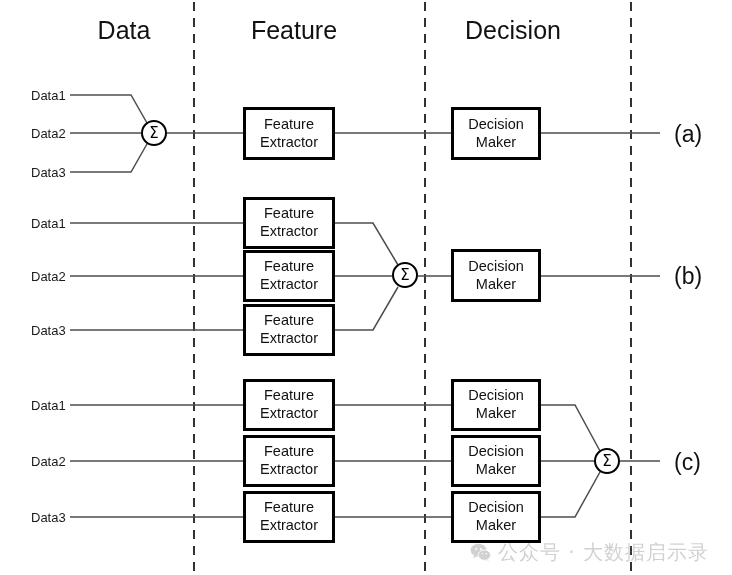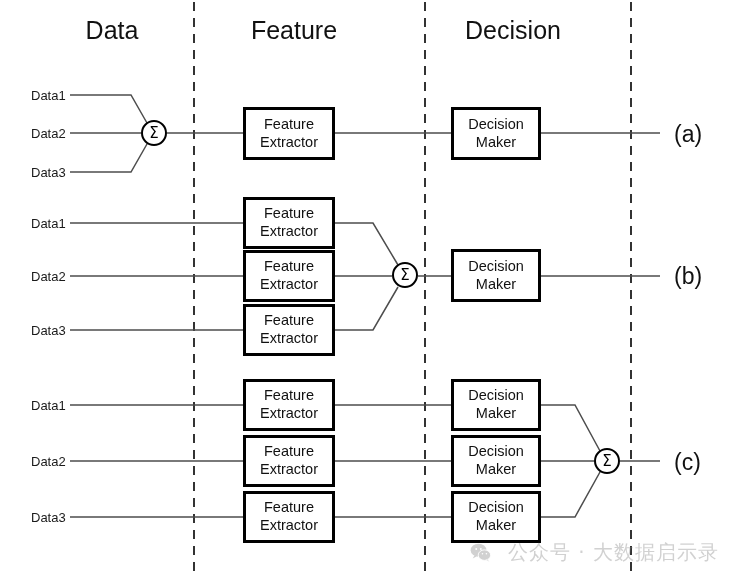--- a/index.html
+++ b/index.html
@@ -73,21 +73,21 @@
     font-size: 15px;
     color: #000000;
     font-family: "DejaVu Sans", sans-serif;
   }
   #watermark {
     position: absolute;
     left: 470px;
     top: 539px;
     display: flex;
     align-items: center;
-    gap: 17px;
+    gap: 7px;
     opacity: 0.40;
     pointer-events: none;
   }
   #watermark .wm-text {
     font-size: 20px;
     color: #8d8d8d;
     font-family: "DejaVu Sans", sans-serif;
     letter-spacing: 1px;
     white-space: nowrap;
   }
@@ -136,21 +136,21 @@
       <path d="M 335 405 L 451 405"></path>
       <path d="M 335 461 L 451 461"></path>
       <path d="M 335 517 L 451 517"></path>
       <path d="M 541 405 L 575 405 L 600 451"></path>
       <path d="M 541 461 L 594 461"></path>
       <path d="M 541 517 L 575 517 L 600 472"></path>
       <path d="M 620 461 L 660 461"></path>
     </g>
   </svg>
 
-  <div class="col-header" style="left:0px; top:16px; width:176px;padding-left:24px;">Data</div>
+  <div class="col-header" style="left:12px; top:16px; width:176px;padding-left:24px;">Data</div>
   <div class="col-header" style="left:206px; top:16px; width:176px;">Feature</div>
   <div class="col-header" style="left:425px; top:16px; width:176px;">Decision</div>
 
   <div class="data-label" style="left:31px; top:88px;">Data1</div>
   <div class="data-label" style="left:31px; top:126px;">Data2</div>
   <div class="data-label" style="left:31px; top:165px;">Data3</div>
 
   <div class="sum-node" style="left:141px; top:120px; width:26px; height:26px;">Σ</div>
 
   <div class="proc-box" style="left:243px; top:107px; width:92px; height:53px;">

